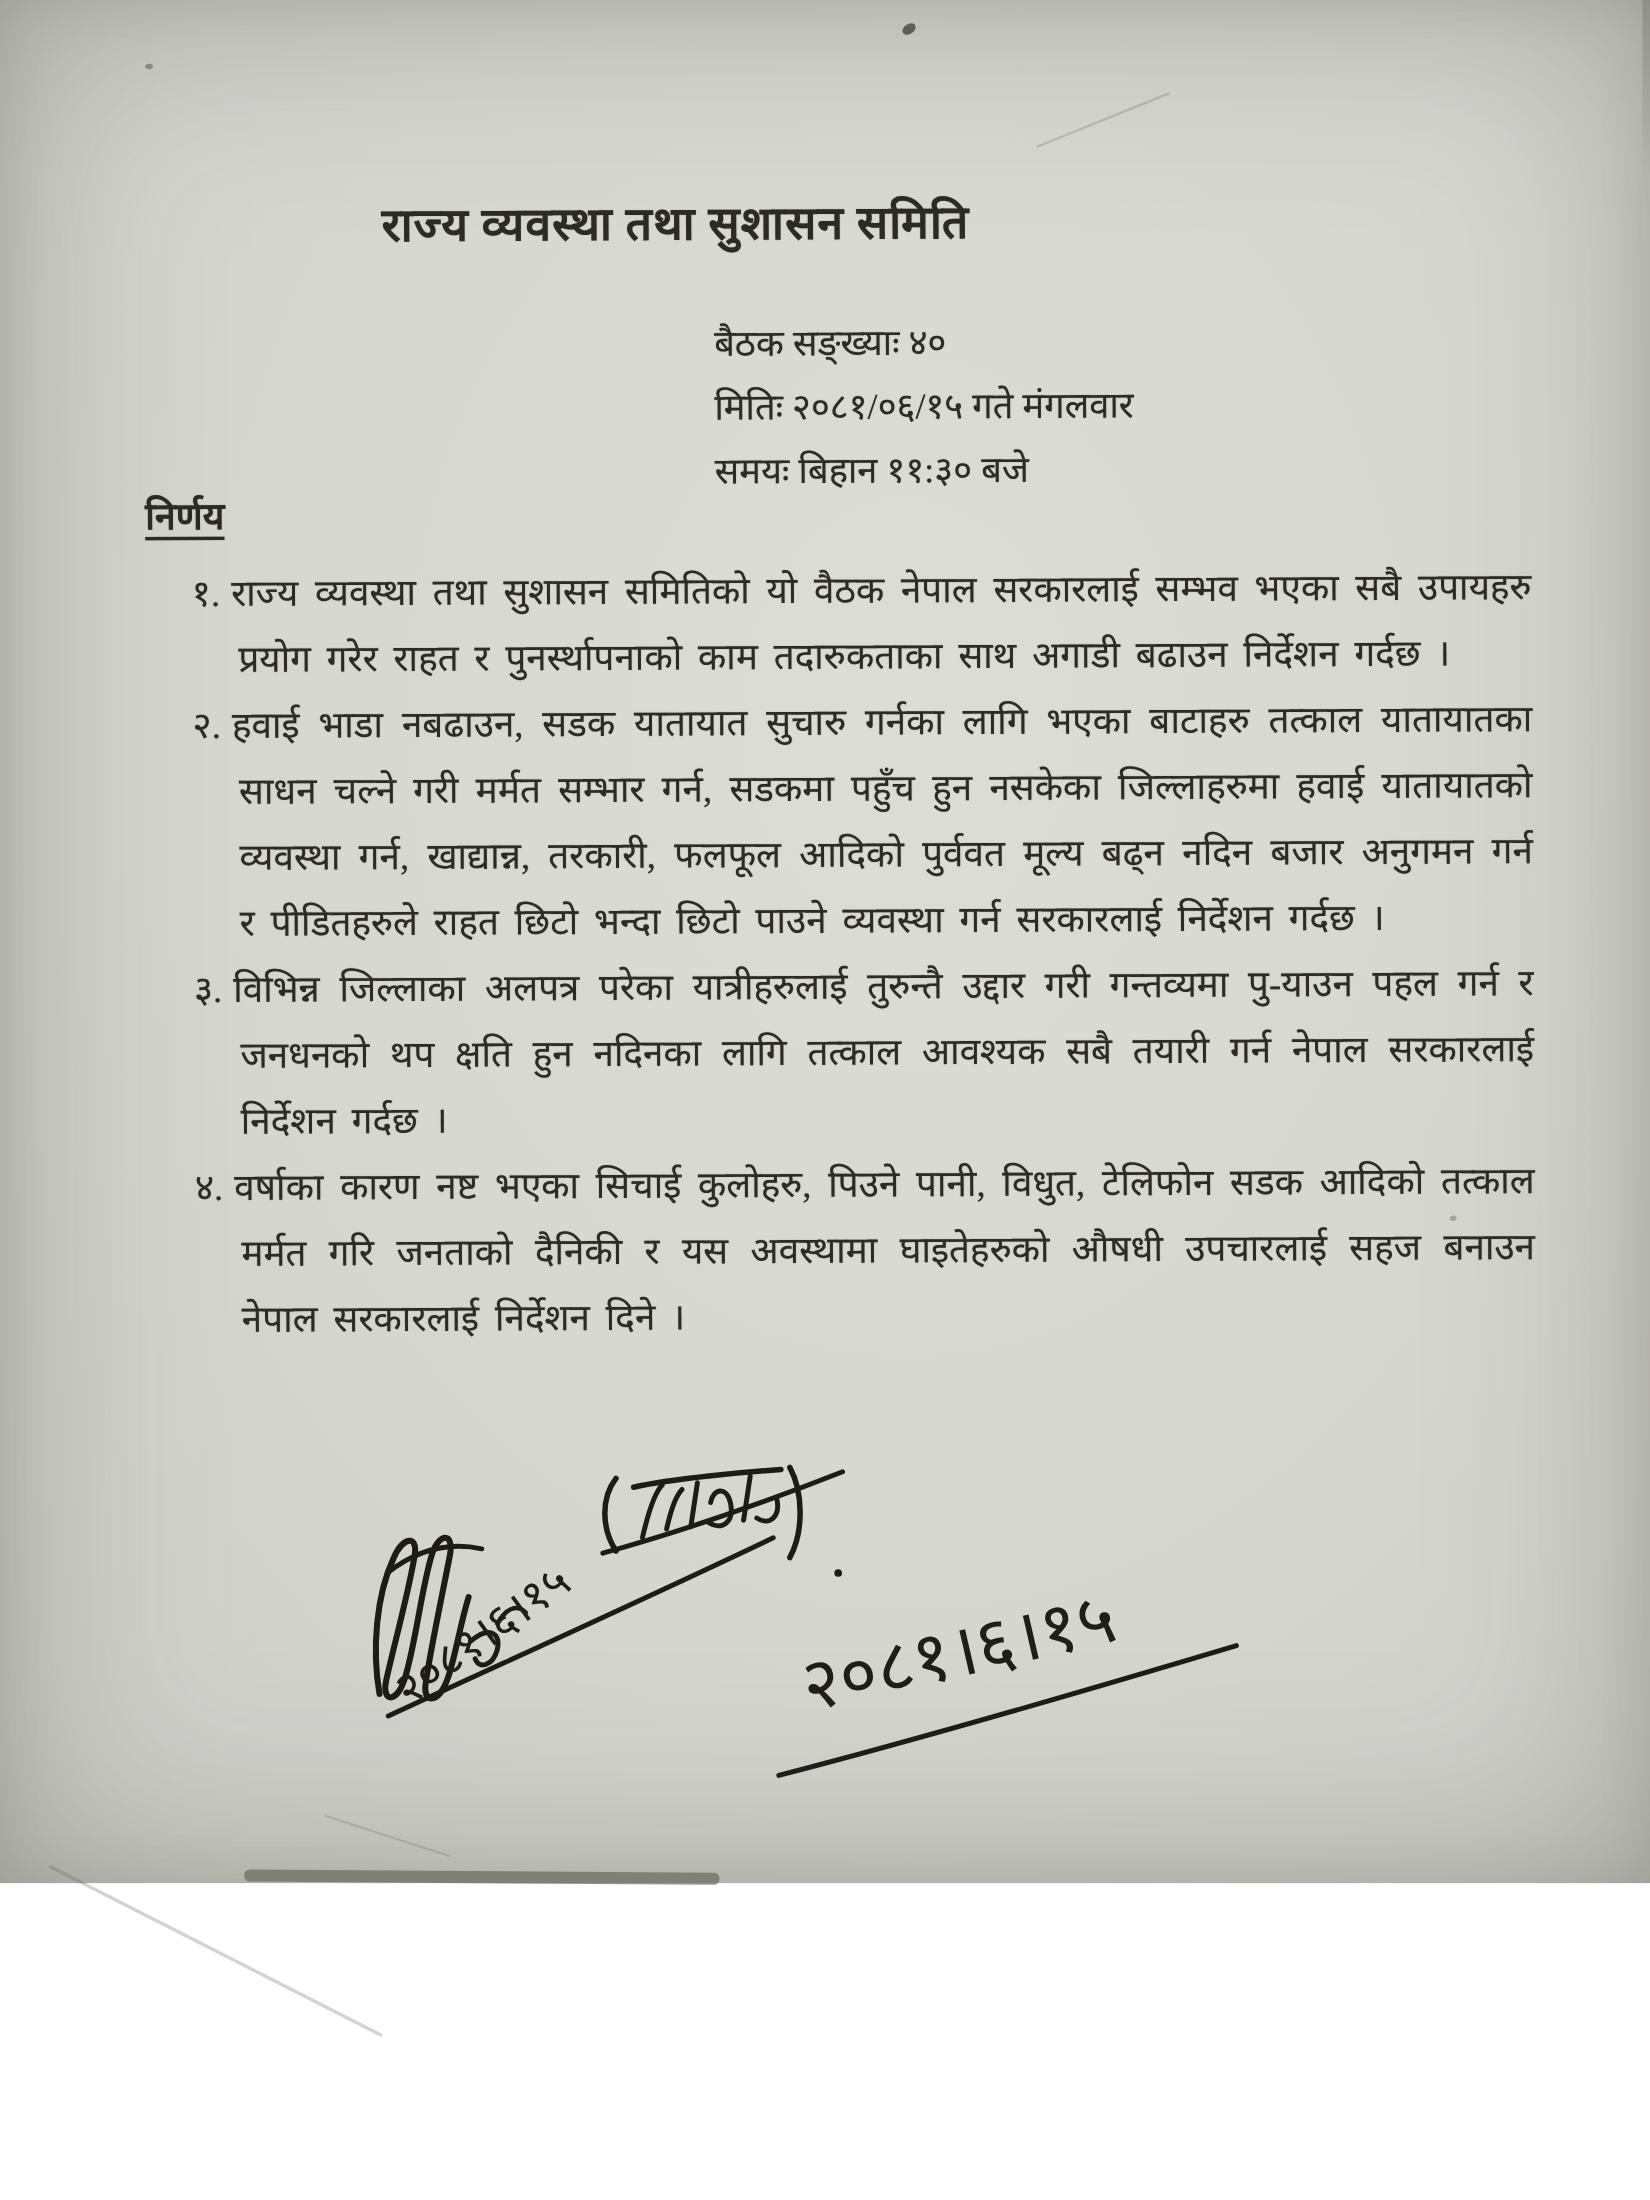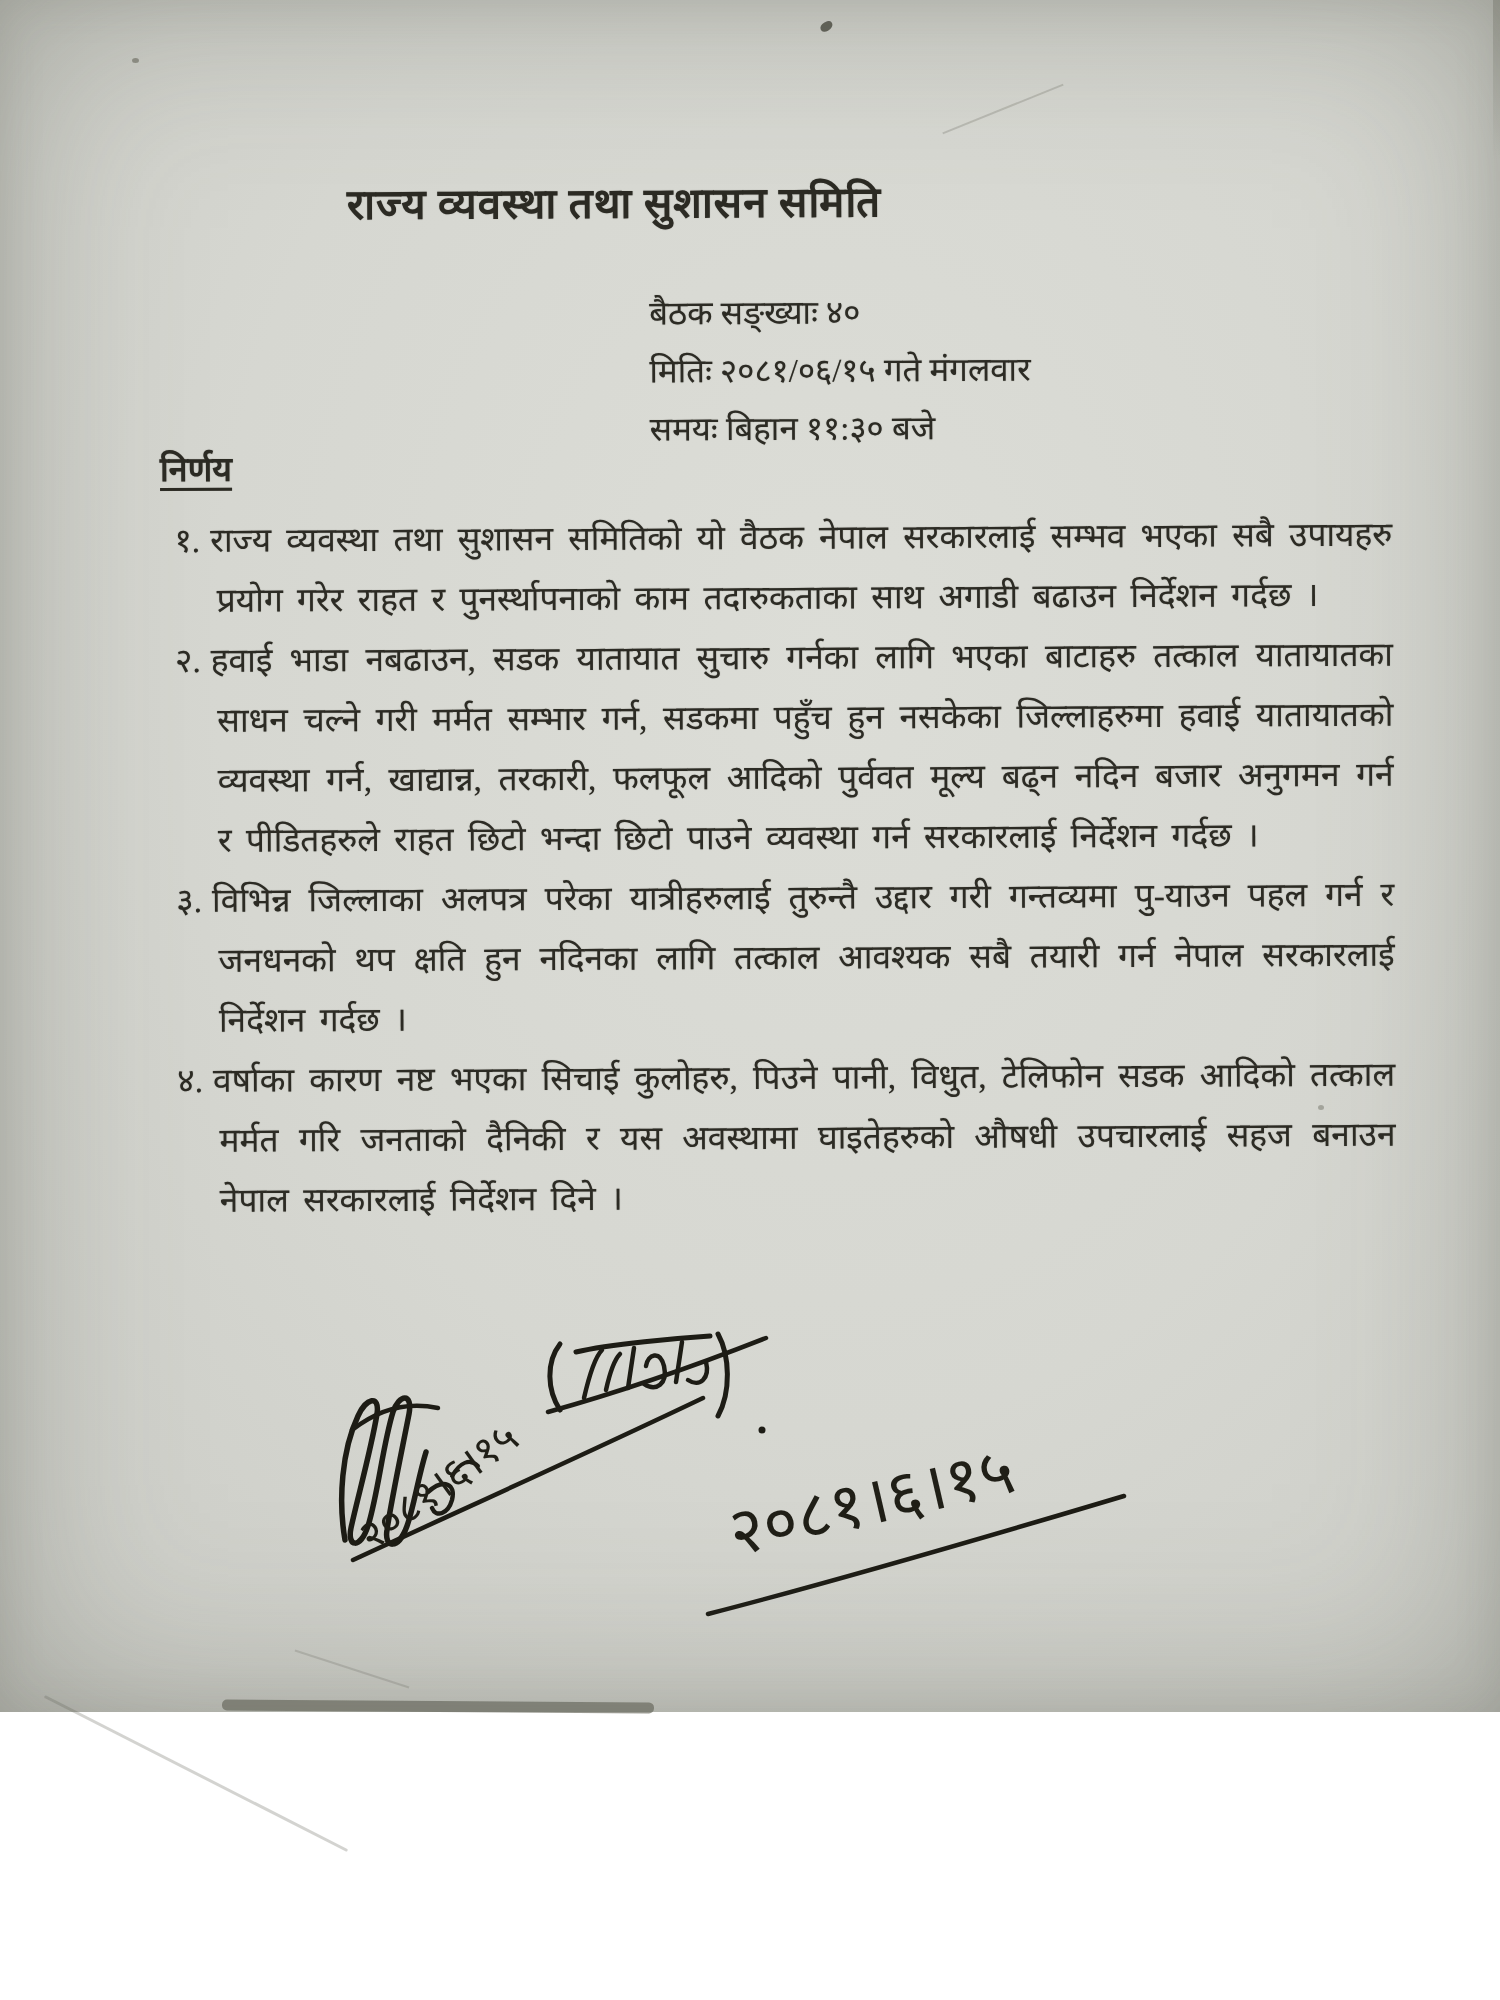--- a/index.html
+++ b/index.html
@@ -26,21 +26,21 @@
     position:absolute; top:172px; left:0; width:1235px; margin:0;
     text-align:center; font-size:42px; font-weight:bold; letter-spacing:1px;
   }
   .meta {
     position:absolute; top:284px; left:652px;
     font-size:33px; line-height:58px; white-space:nowrap;
   }
   .heading {
     position:absolute; top:442px; left:134px;
     font-size:34px; font-weight:bold;
-    text-decoration:underline; text-decoration-thickness:2.5px; text-underline-offset:7px;margin-left:28px;
+    text-decoration:underline; text-decoration-thickness:2.5px; text-underline-offset:7px;
   }
   .decisions {
     position:absolute; top:508px; left:176px; width:1218px;
     font-size:33.5px; line-height:60px;
     text-align:justify; word-spacing:6px;
   }
   .decision { padding-left:42px; text-indent:-42px; margin:0; }
   .decision .num { padding-right:10px; }
   .signatures { position:absolute; inset:0; pointer-events:none; }
   .signatures path { fill:none; stroke:#1d1c15; stroke-linecap:round; stroke-linejoin:round; }

